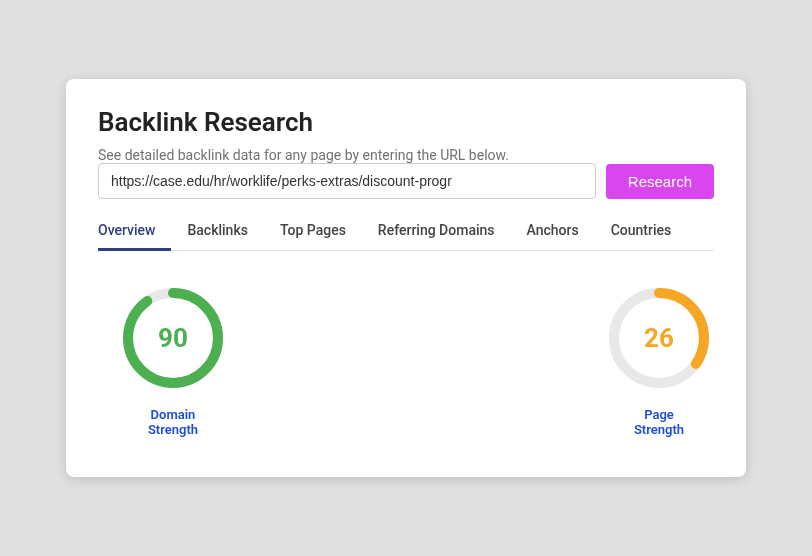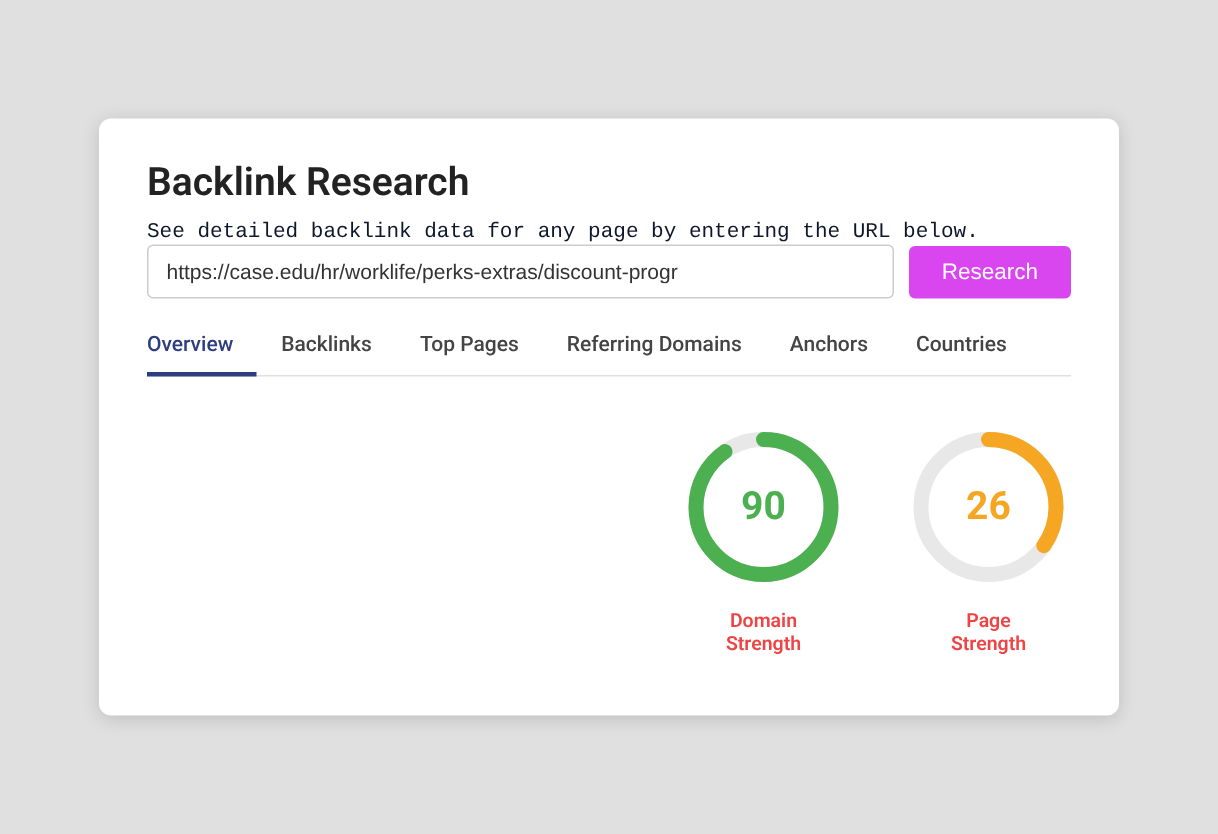--- a/index.html
+++ b/index.html
@@ -19,22 +19,21 @@
       padding: 28px 32px 40px 32px;
     }
     .page-title {
       font-size: 26px;
       font-weight: 600;
       color: #222;
       margin-bottom: 10px;
     }
     .subtitle {
       font-size: 14px;
-      color: #0f172a;
-      font-family: Liberation Mono, monospace;
+      color: #737373;
     }
     .search-row {
       display: flex;
       align-items: center;
       gap: 10px;
       margin-bottom: 13px;
     }
     .url-input {
       flex: 1;
       border: 1px solid #ccc;
@@ -75,33 +74,33 @@
       padding-left: 0;
       text-align: right;
     }
     .tab-item.active {
       color: #2c3e80;
       border-bottom: 3px solid #2c3e80;
     }
     .metrics-row {
       display: flex;
       gap: 40px;
-      justify-content: flex-end;
+      justify-content: space-between;
       padding-left: 20px;
     }
     .metric-item {
       display: flex;
       flex-direction: column;
       align-items: center;
       gap: 14px;
     }
     .metric-label {
       font-size: 13px;
       font-weight: 600;
-      color: #ef4444;
+      color: #1d4ed8;
       text-align: center;
     }
     .circle-container {
       position: relative;
       width: 110px;
       height: 110px;
     }
     .circle-container svg {
       width: 110px;
       height: 110px;

